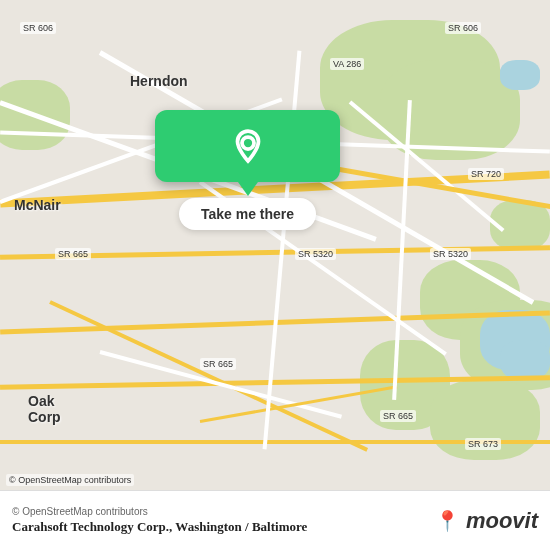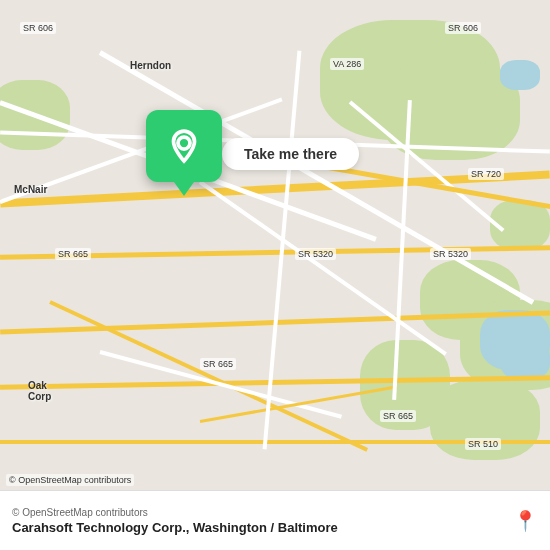--- a/index.html
+++ b/index.html
@@ -85,34 +85,35 @@
       color: #333;
       background: rgba(255,255,255,0.7);
       padding: 1px 3px;
       border-radius: 2px;
       white-space: nowrap;
     }
 
     
     .place-label {
       position: absolute;
-      font-size: 10px;
+      font-size: 14px;
       font-weight: bold;
       color: #333;
       text-shadow: 1px 1px 2px rgba(255,255,255,0.8);
+      margin-top: 13px;
     }
 
     
     #popup-card {
       position: absolute;
       top: 110px;
-      left: 146px;
+      left: 155px;
       width: 185px;
       display: flex;
-      flex-direction: row;
+      flex-direction: column;
       align-items: center;
       z-index: 10;
     }
 
     #popup-bubble {
       background-color: #2ecc71;
       border-radius: 12px;
       padding: 18px 20px 14px;
       display: flex;
       flex-direction: column;
@@ -175,20 +176,21 @@
 
     #osm-credit {
       font-size: 10px;
       color: #666;
     }
 
     #location-title {
       font-size: 13px;
       font-weight: bold;
       color: #222;
+      font-family: Liberation Serif, serif;
     }
 
     #moovit-logo {
       display: flex;
       align-items: center;
       gap: 6px;
     }
 
     .moovit-pin {
       color: #e74c3c;
@@ -243,21 +245,21 @@
         <div class="road-label" style="top: 148px; left: 305px;">VA 286</div>
         <div class="road-label" style="top: 58px; left: 330px;">VA 286</div>
         <div class="road-label" style="top: 22px; left: 20px;">SR 606</div>
         <div class="road-label" style="top: 22px; left: 445px;">SR 606</div>
         <div class="road-label" style="top: 168px; left: 468px;">SR 720</div>
         <div class="road-label" style="top: 248px; left: 55px;">SR 665</div>
         <div class="road-label" style="top: 248px; left: 295px;">SR 5320</div>
         <div class="road-label" style="top: 248px; left: 430px;">SR 5320</div>
         <div class="road-label" style="top: 358px; left: 200px;">SR 665</div>
         <div class="road-label" style="top: 410px; left: 380px;">SR 665</div>
-        <div class="road-label" style="top: 438px; left: 465px;">SR 510</div>
+        <div class="road-label" style="top: 438px; left: 465px;">SR 673</div>
       </div>
 
     <div id="place-labels-container">
         <div class="place-label" style="top: 60px; left: 130px; white-space: pre;">Herndon</div>
         <div class="place-label" style="top: 184px; left: 14px; white-space: pre;">McNair</div>
         <div class="place-label" style="top: 380px; left: 28px; white-space: pre;">Oak
 Corp</div>
       </div>
   </div>
 
@@ -275,14 +277,15 @@
   <div style="position:absolute;bottom:4px;left:6px;font-size:9px;color:#333;background:rgba(255,255,255,0.6);padding:1px 3px;border-radius:2px;">© OpenStreetMap contributors</div>
 </div>
 
 <div id="footer">
   <div id="footer-left">
     <span id="osm-credit">© OpenStreetMap contributors</span>
     <span id="location-title">Carahsoft Technology Corp., Washington / Baltimore</span>
   </div>
   <div id="moovit-logo">
     <span class="moovit-pin">📍</span>
+    <span class="moovit-text">moovit</span>
   </div>
 </div>
 
 </body></html>

